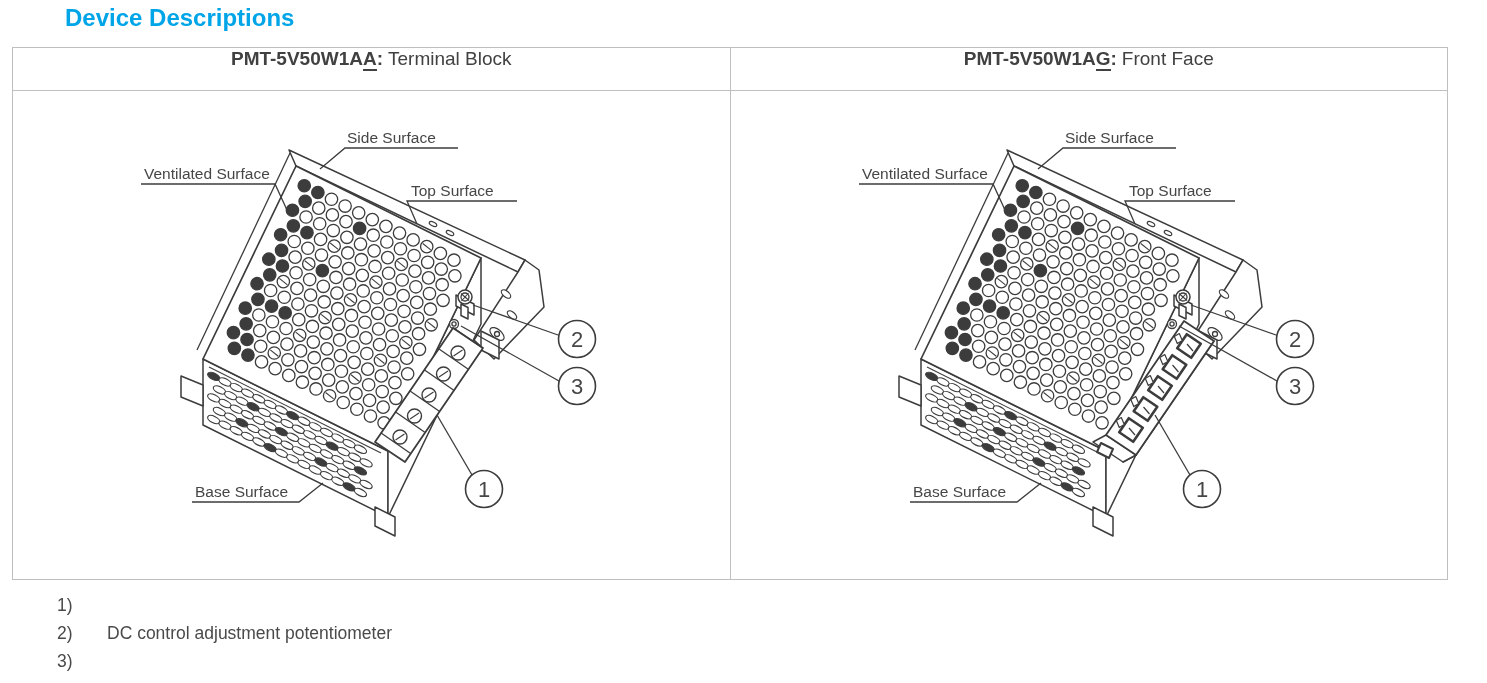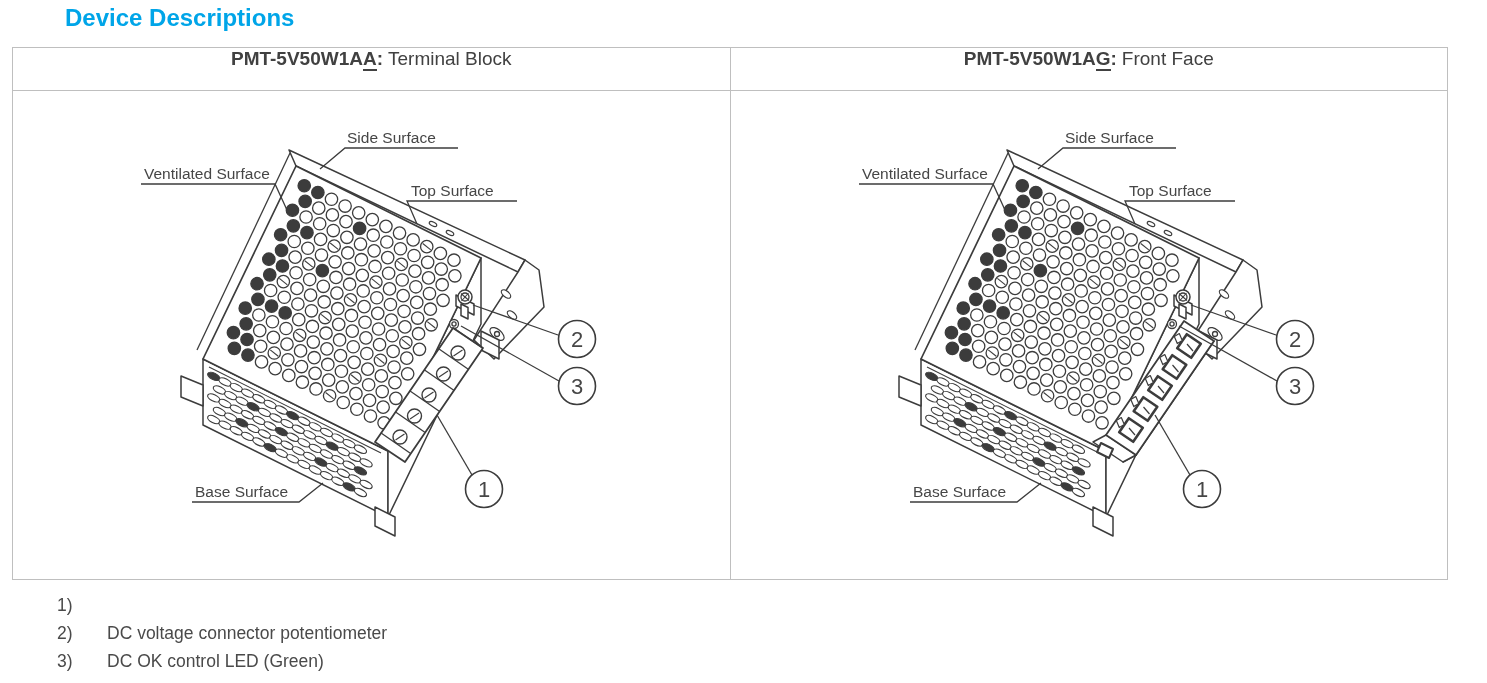--- a/index.html
+++ b/index.html
@@ -745,19 +745,18 @@
   </tr>
 </tbody>
   </table>
 
 <div class="notes">
   <div class="note-row">
     <span class="nn">1)</span>
   </div>
   <div class="note-row">
     <span class="nn">2)</span>
-    <span>DC voltage connector potentiometer</span>
+    <span>DC control adjustment potentiometer</span>
   </div>
   <div class="note-row">
     <span class="nn">3)</span>
-    <span>DC OK control LED (Green)</span>
   </div>
 </div>
 
 </body></html>

